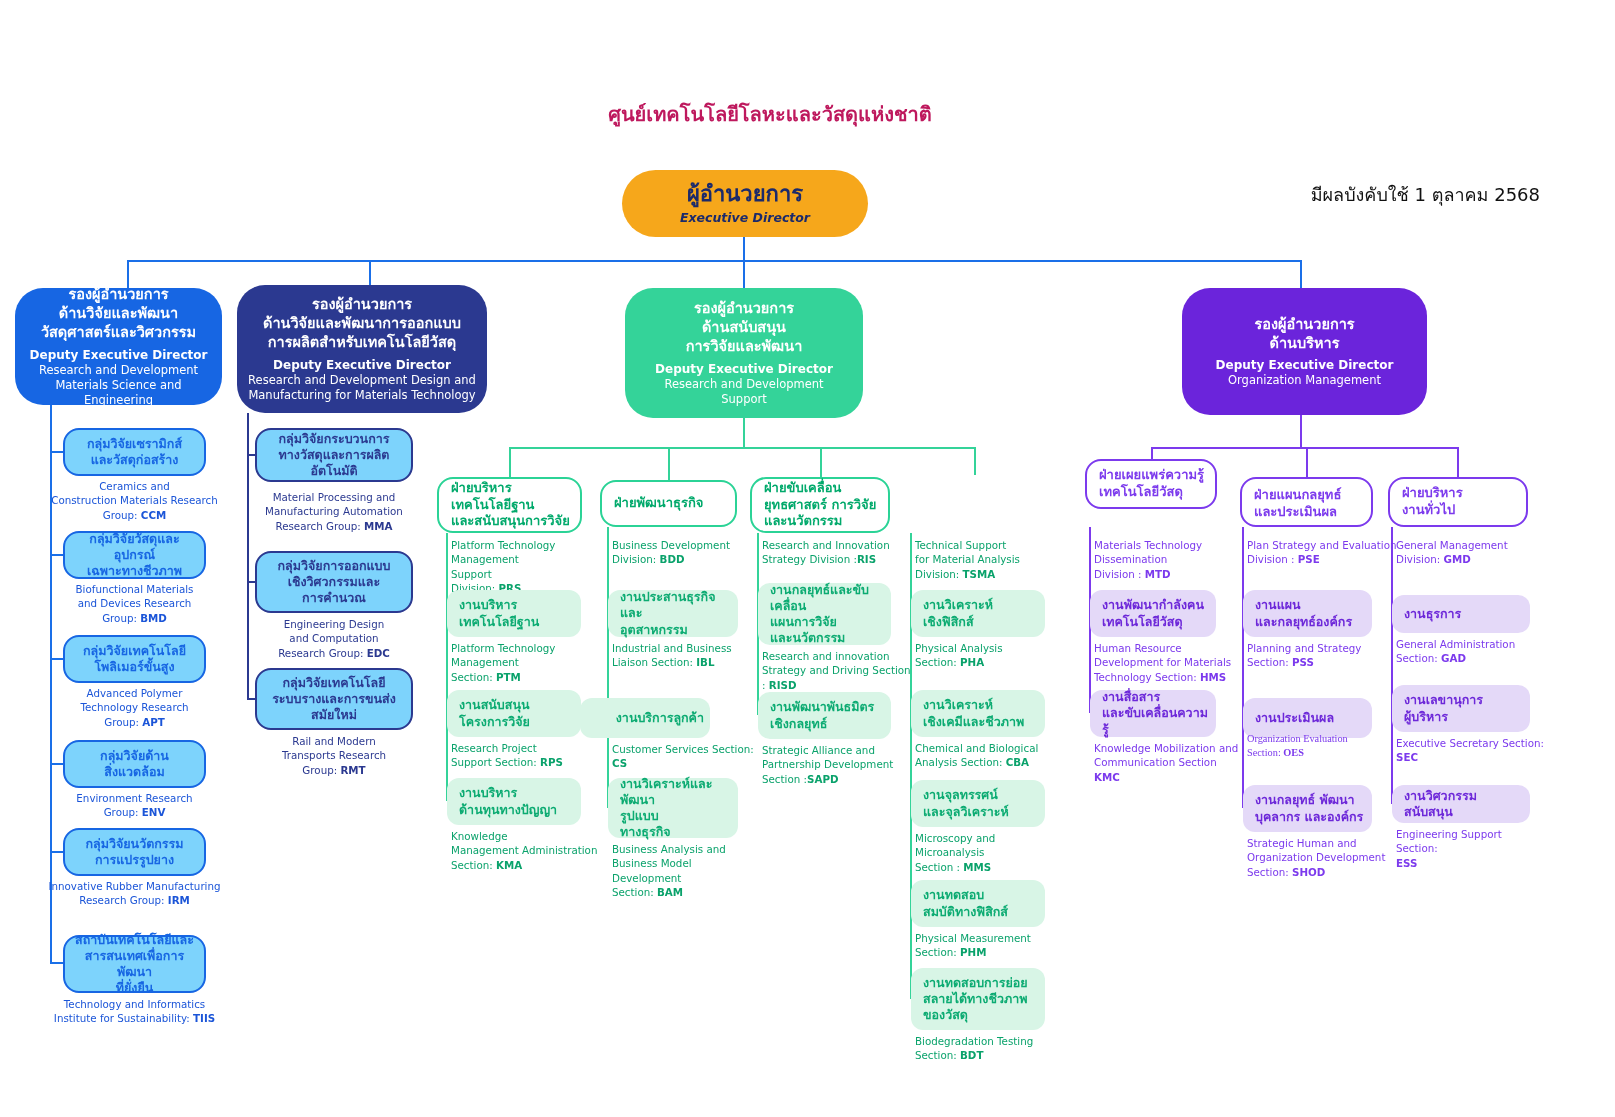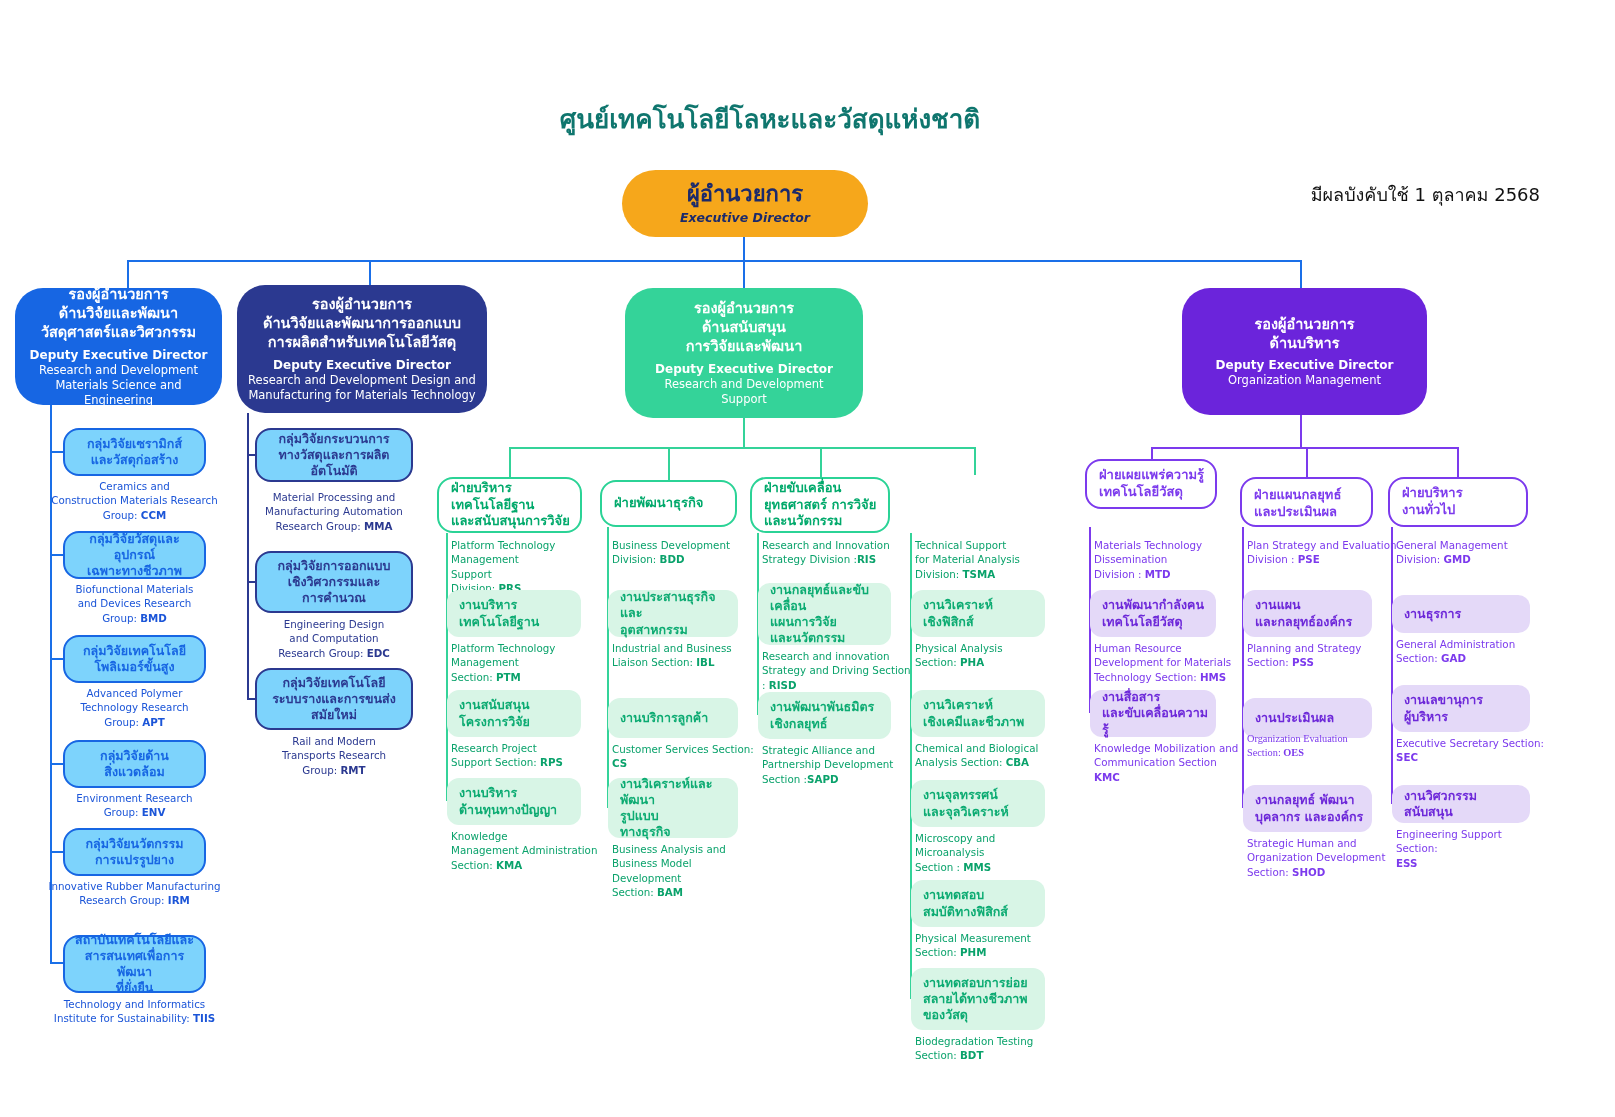--- a/index.html
+++ b/index.html
@@ -7,21 +7,21 @@
   #chart{position:relative;width:1615px;height:1117px;background:#fff;overflow:hidden;}
   .pre{white-space:pre-line;}
   .ln{position:absolute;}
   .lv{width:2px;}
   .lh{height:2px;}
   .c-b{background:#1A6FE8;}
   .c-n{background:#2B3990;}
   .c-g{background:#34D399;}
   .c-p{background:#7C3AED;}
   .title{position:absolute;left:0;top:28px;width:1540px;text-align:center;font-size:40px;font-weight:bold;color:#1C6EE8;}
-  .subtitle{position:absolute;left:0;top:98px;width:1540px;text-align:center;font-size:26px;font-weight:bold;color:#0f766e;}
+  .subtitle{position:absolute;left:0;top:98px;width:1540px;text-align:center;font-size:20px;font-weight:bold;color:#be185d;}
   .note{position:absolute;left:1240px;top:180px;width:300px;text-align:right;font-size:18px;color:#111;}
   .dir{position:absolute;left:622px;top:170px;width:246px;height:67px;background:#F6A71B;border-radius:34px;display:flex;flex-direction:column;align-items:center;justify-content:center;color:#1B2A6B;}
   .dir-th{font-size:22px;font-weight:bold;line-height:1.1;}
   .dir-en{font-size:12.5px;font-weight:bold;margin-top:3px;font-style:italic;}
   .dep{position:absolute;border-radius:28px;color:#fff;display:flex;flex-direction:column;align-items:center;justify-content:center;text-align:center;padding:6px 10px;box-sizing:border-box;}
   .dep-th{font-size:14.5px;font-weight:bold;line-height:1.3;}
   .dep-en{font-size:12px;font-weight:bold;margin-top:6px;line-height:1.25;}
   .dep-sub{font-size:11.5px;line-height:1.3;}
   .grp{position:absolute;background:#7dd3fc;border:2px solid;border-radius:16px;display:flex;align-items:center;justify-content:center;text-align:center;font-weight:bold;font-size:12.5px;line-height:1.3;box-sizing:border-box;padding:4px;}
   .grp.b{border-color:#1766E3;color:#1766E3;}
@@ -233,21 +233,21 @@
   <div class="cap g" style="left:451px;top:829px;width:150px;"><span class="pre">Knowledge
 Management Administration
 Section: </span><b>KMA</b></div>
 
   <div class="sec g" style="left:608px;top:590px;width:130px;height:47px;">
       <span class="pre">งานประสานธุรกิจและ
 อุตสาหกรรม</span>
     </div>
   <div class="cap g" style="left:612px;top:641px;width:150px;"><span class="pre">Industrial and Business
 Liaison Section: </span><b>IBL</b></div>
-  <div class="sec g" style="left:608px;top:698px;width:130px;height:40px;">
+  <div class="sec g" style="left:580px;top:698px;width:130px;height:40px;justify-content:flex-end;">
       <span class="pre">งานบริการลูกค้า</span>
     </div>
   <div class="cap g" style="left:612px;top:742px;width:150px;"><span class="pre">Customer Services Section:
 </span><b>CS</b></div>
   <div class="sec g" style="left:608px;top:778px;width:130px;height:60px;">
       <span class="pre">งานวิเคราะห์และพัฒนา
 รูปแบบ
 ทางธุรกิจ</span>
     </div>
   <div class="cap g" style="left:612px;top:842px;width:150px;"><span class="pre">Business Analysis and

